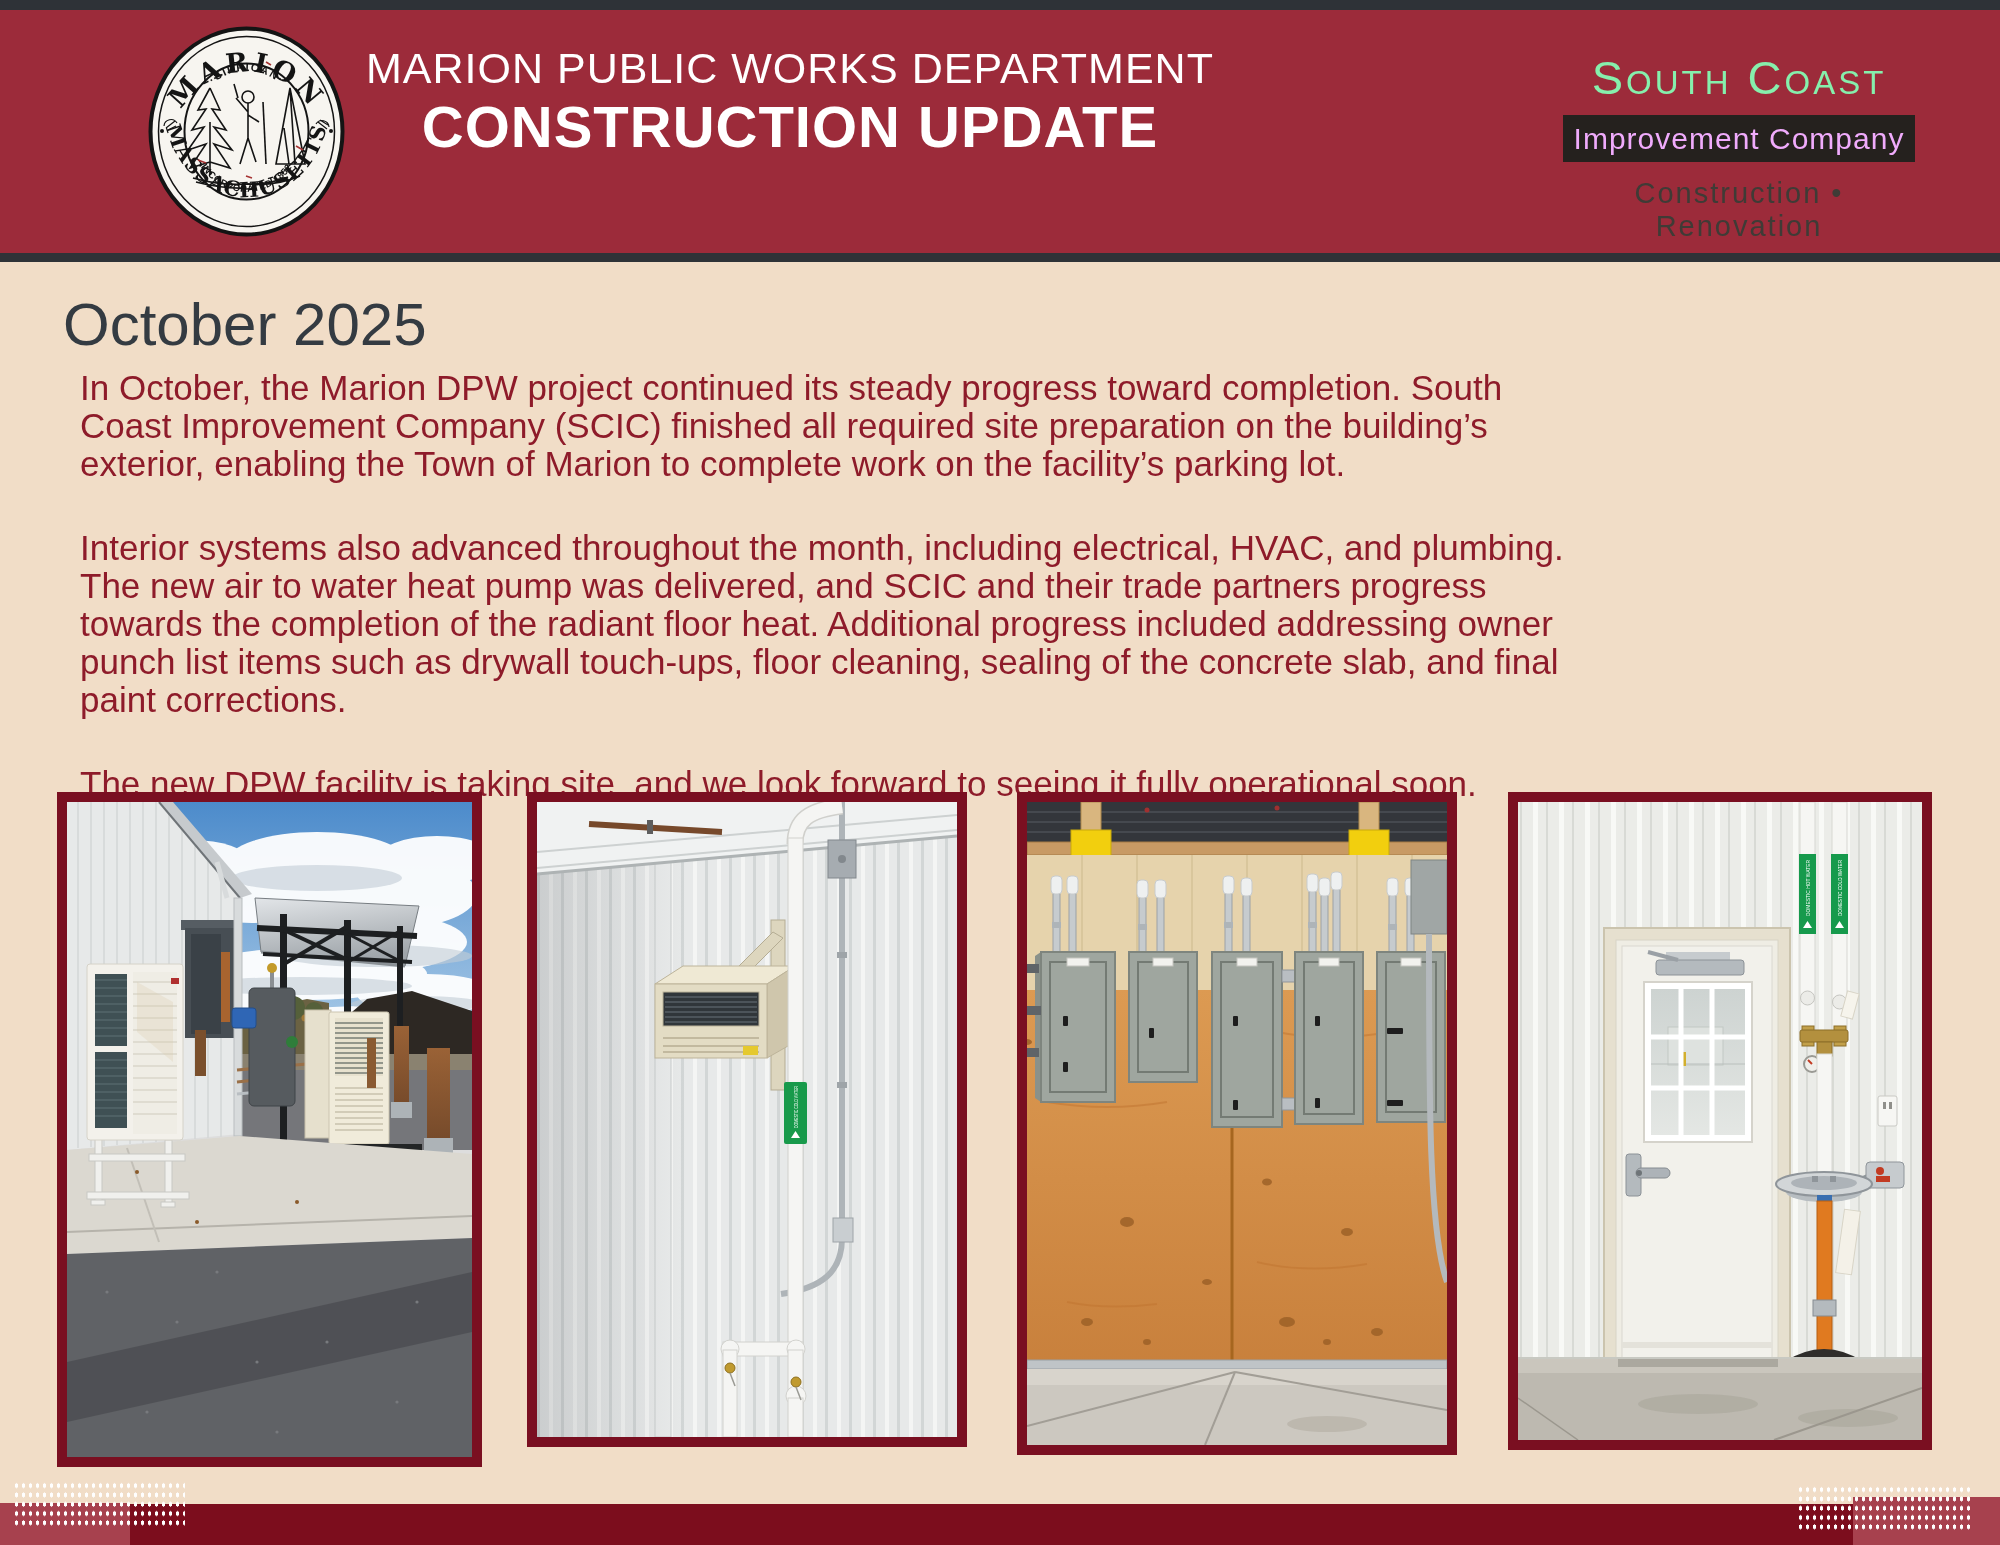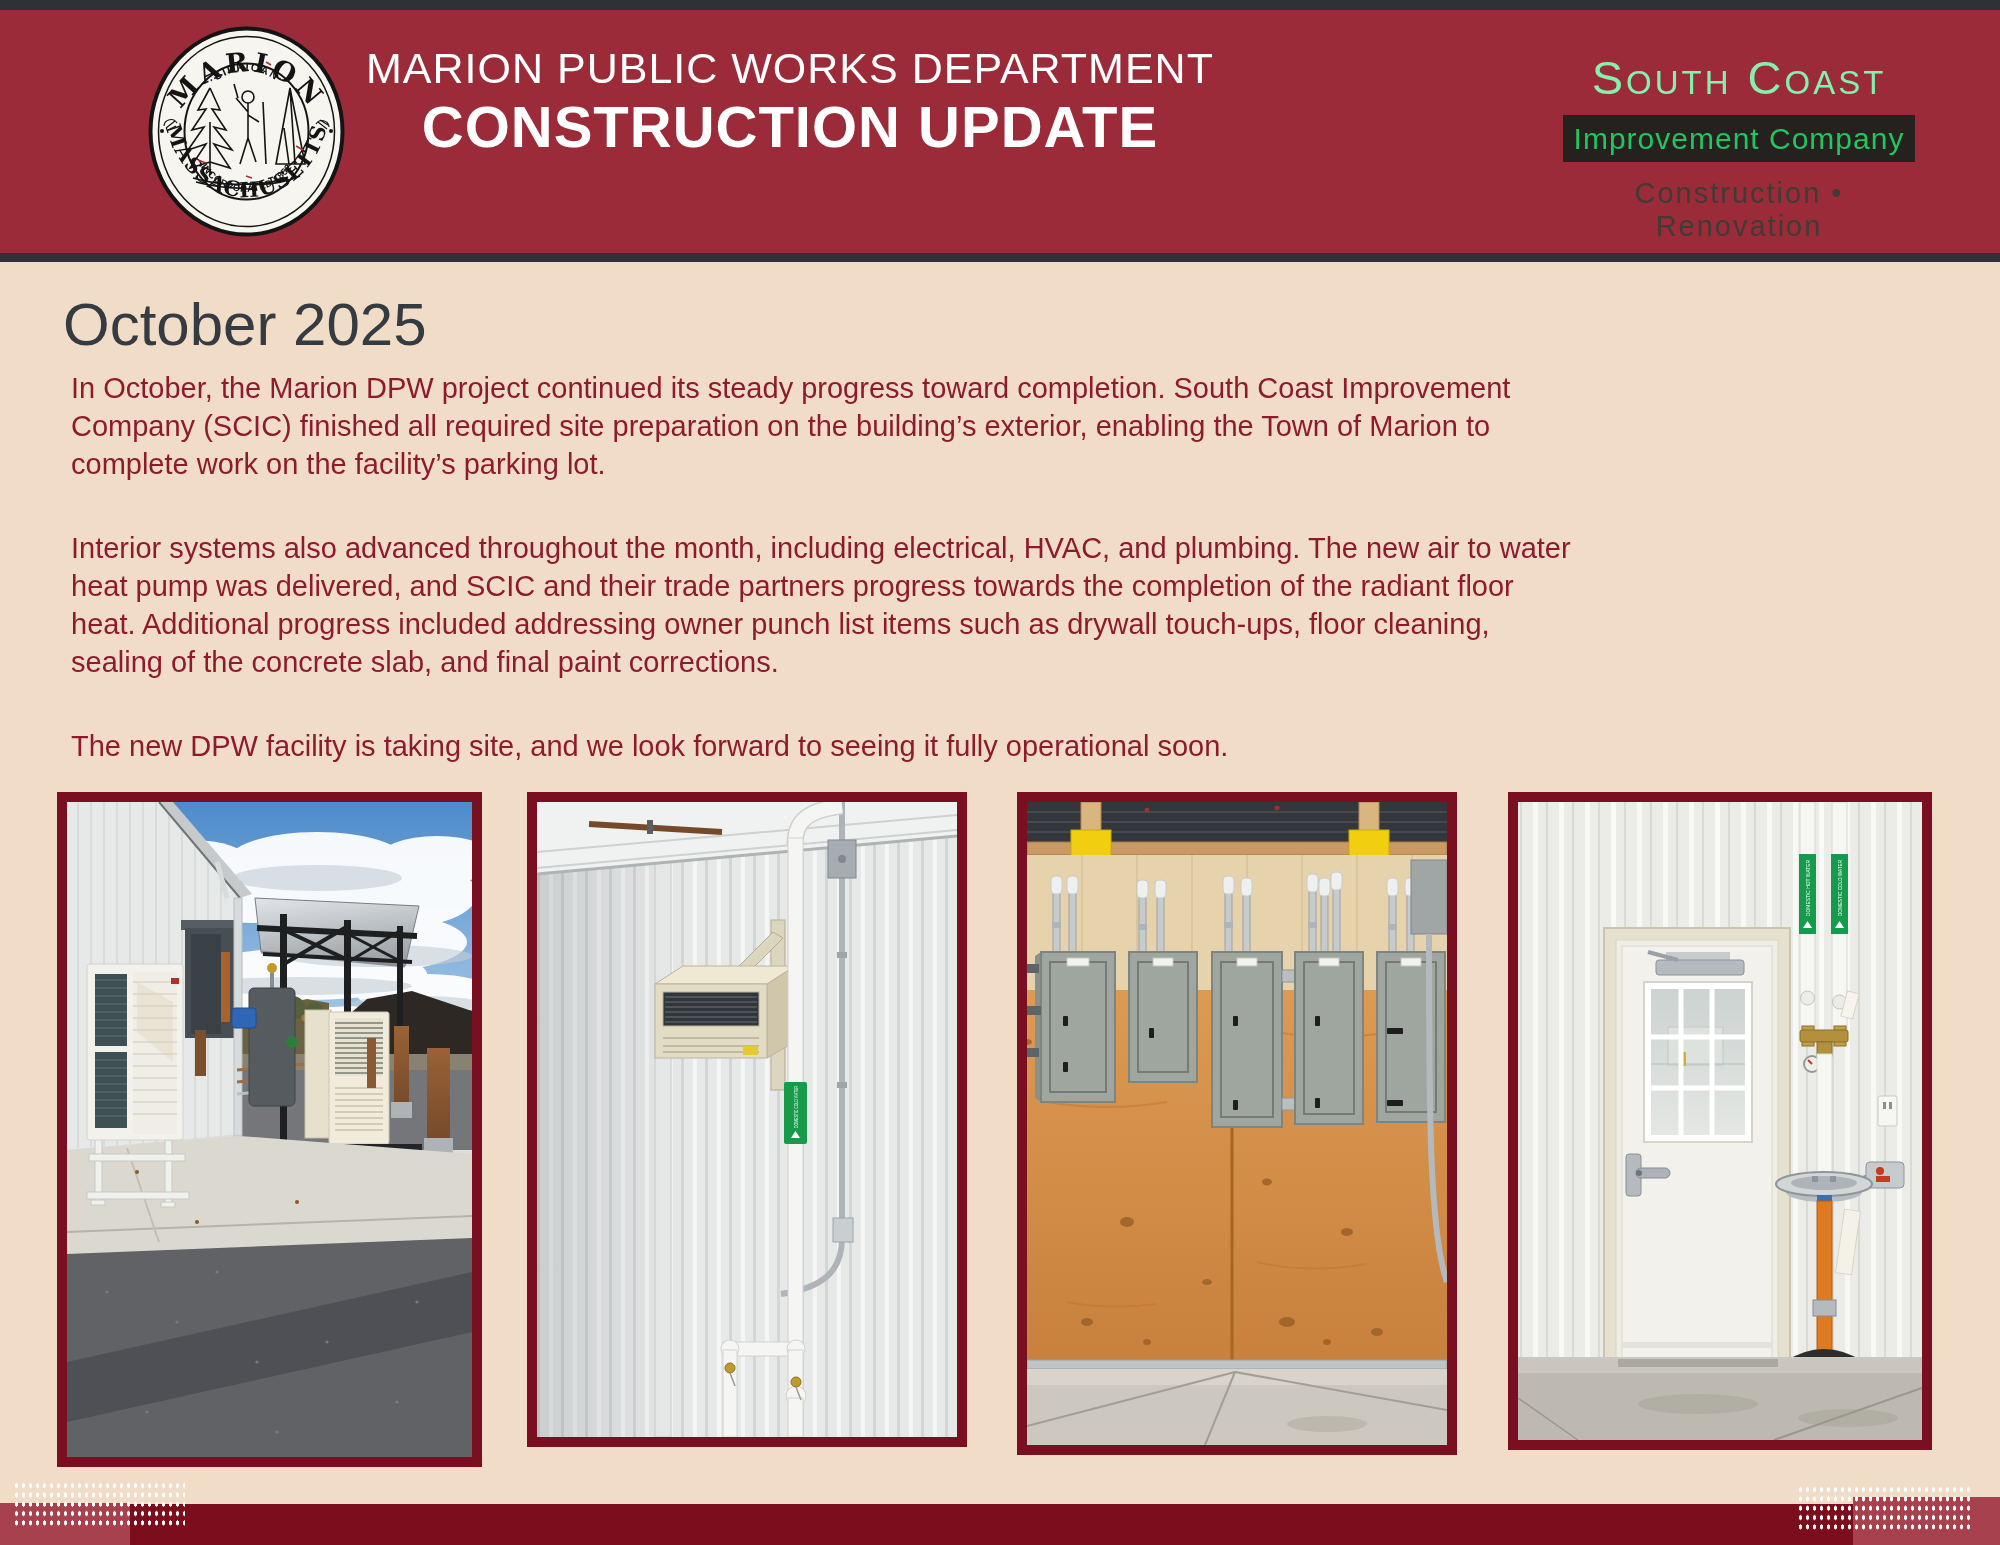--- a/index.html
+++ b/index.html
@@ -11,26 +11,26 @@
   .divider{position:absolute;left:0;top:253px;width:100%;height:9px;background:#2E3237;}
 
   .seal{position:absolute;left:148px;top:16px;width:197px;height:211px;}
 
   .titles{position:absolute;left:330px;top:34px;width:920px;text-align:center;color:#ffffff;}
   .dept{font-size:43px;letter-spacing:1px;font-weight:400;}
   .main-title{font-size:58px;font-weight:700;letter-spacing:1px;}
 
   .logo{position:absolute;left:1563px;top:40px;width:352px;text-align:center;}
   .logo-name{font-size:47px;font-variant:small-caps;letter-spacing:3px;color:#86efac;font-weight:500;white-space:nowrap;}
-  .logo-bar{margin-top:10px;background:#25211E;color:#22c55e;font-size:30px;height:47px;line-height:47px;letter-spacing:1px;}
+  .logo-bar{margin-top:10px;background:#25211E;color:#f0abfc;font-size:30px;height:47px;line-height:47px;letter-spacing:1px;}
   .logo-tagline{margin-top:15px;color:#3F3B36;font-size:29px;letter-spacing:2px;font-weight:500;}
 
   .content{position:absolute;left:63px;top:262px;width:1520px;color:#8E1B2A;}
   .content h1{margin:0;padding-top:28px;font-size:60px;font-weight:400;color:#343B42;letter-spacing:0;}
-  .content p{margin:8px;font-size:29px;line-height:38px;}
+  .content p{margin:17px;font-size:35px;line-height:38px;}
   .content p.first{margin-top:10px;}
   .content p + p{margin-top:46px;}
 
   .photo{position:absolute;margin:0;box-sizing:border-box;border:10px solid #7A0F21;background:#DDD;}
   .photo svg{display:block;width:100%;height:100%;}
   .photo1{left:57px;top:792px;width:425px;height:675px;}
   .photo2{left:527px;top:792px;width:440px;height:655px;}
   .photo3{left:1017px;top:792px;width:440px;height:663px;}
   .photo4{left:1508px;top:792px;width:424px;height:658px;}
 

